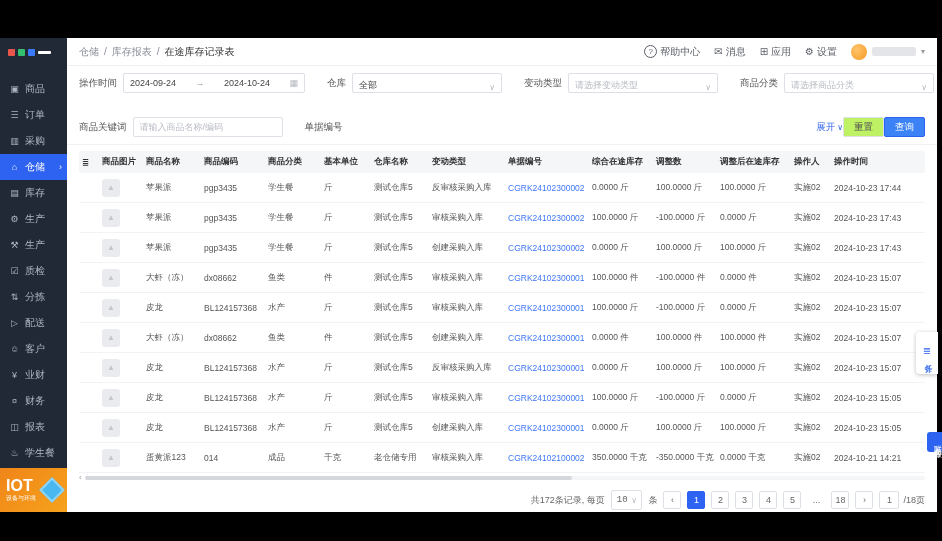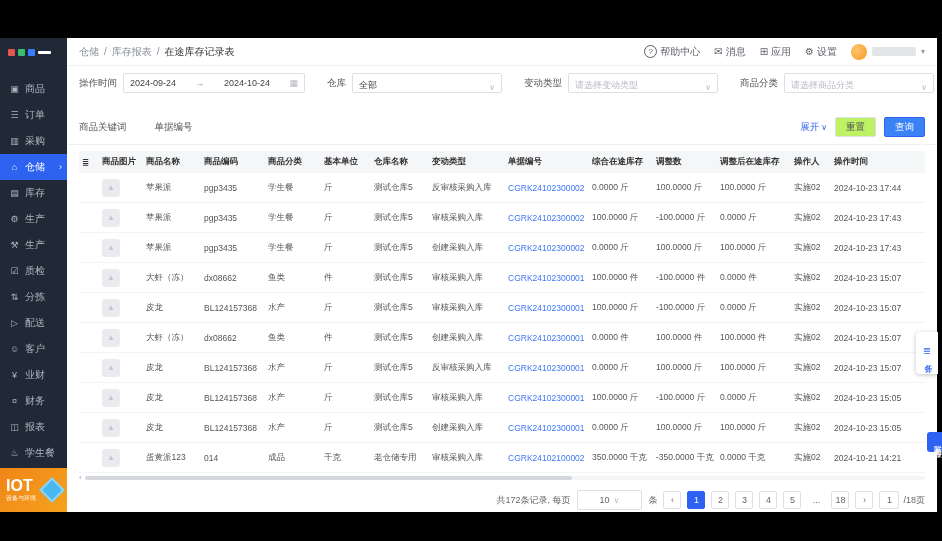--- a/index.html
+++ b/index.html
@@ -49,21 +49,21 @@
   .f-label{font-size:9.5px;color:#555;margin-right:6px;white-space:nowrap;}
   .f-box{height:20px;border:1px solid #dcdfe6;border-radius:2px;display:flex;align-items:center;padding:0 6px;font-size:9px;color:#444;gap:4px;background:#fff;box-sizing:border-box;}
   .f-box .ph{color:#b6bac2;}
   .f-caret{margin-left:auto;color:#b6bac2;font-size:8px;}
   .f-sep{color:#999;font-size:9px;}
   .cal{color:#b6bac2;font-size:9px;}
   .daterange{width:182px;justify-content:space-between;}
   .w150{width:150px;align-items:flex-end;}
   input.f-input{height:20px;width:150px;border:1px solid #dcdfe6;border-radius:2px;font-size:9px;padding:0 6px;color:#444;outline:none;background:#fff;box-sizing:border-box;font-family:inherit;}
   input.f-input::placeholder{color:#b9bdc5;}
-  .f-actions{margin-left:auto;display:flex;align-items:center;gap:8px;}
+  .f-actions{margin-left:auto;display:flex;align-items:center;}
   .expand-link{font-size:9.5px;color:#2e62f1;display:flex;align-items:center;gap:2px;cursor:pointer;}
   .expand-link .f-caret{color:#2e62f1;}
   .btn{height:20px;padding:0 10px;border-radius:2px;font-size:9.5px;display:flex;align-items:center;cursor:pointer;box-sizing:border-box;}
   .btn-default{border:1px solid #dcdfe6;background:#bef264;color:#555;}
   .btn-primary{background:#3b82f6;color:#fff;border:1px solid #2e62f1;}
 
   
   .table-area{flex:none;padding:6px 12px 0;}
   .tgrid{display:grid;grid-template-columns:20px 44px 58px 64px 56px 50px 58px 76px 84px 64px 64px 74px 40px 94px;align-items:center;}
   .thead{background:#f5f6f8;height:22px;font-size:8.5px;color:#333;font-weight:bold;border-radius:2px;}
@@ -72,21 +72,21 @@
   .td{padding:0 3px;white-space:nowrap;overflow:hidden;text-overflow:ellipsis;}
   .img-ph{width:18px;height:18px;border-radius:3px;background:#e9ebee;display:flex;align-items:center;justify-content:center;color:#c3c7cd;font-size:8px;}
   .doc-link{color:#3f78f7;cursor:pointer;}
   .hscroll{height:6px;margin-top:2px;display:flex;align-items:center;gap:3px;}
   .hs-arrow{font-size:8px;color:#999;line-height:1;cursor:pointer;}
   .hs-track{flex:1;height:4px;background:#f4f5f7;border-radius:2px;position:relative;}
   .hs-thumb{position:absolute;left:0;top:0;height:4px;width:58%;background:#d4d7dc;border-radius:2px;cursor:pointer;}
 
   
   .pagination{margin-top:9px;padding:0 12px;display:flex;align-items:center;justify-content:flex-end;gap:6px;font-size:9px;color:#666;}
-  .pg-size{height:18px;border:1px solid #dcdfe6;border-radius:2px;padding:0 22px;display:flex;align-items:center;gap:4px;cursor:pointer;background:#fff;}
+  .pg-size{height:18px;border:1px solid #dcdfe6;border-radius:2px;padding:0 5px;display:flex;align-items:center;gap:4px;cursor:pointer;background:#fff;font-family:Liberation Mono, monospace;}
   .pg-size .f-caret{margin-left:0;}
   .pg-btn{min-width:18px;height:18px;border:1px solid #dcdfe6;border-radius:2px;display:flex;align-items:center;justify-content:center;background:#fff;cursor:pointer;color:#666;padding:0 3px;box-sizing:border-box;}
   .pg-btn.active{background:#2e62f1;border-color:#2e62f1;color:#fff;}
   .pg-btn.pg-ellipsis{border:none;background:none;cursor:default;}
   .pg-pages{display:flex;gap:6px;}
   .pg-jump{display:flex;align-items:center;gap:4px;}
   .pg-jump-box{width:20px;height:18px;border:1px solid #dcdfe6;border-radius:2px;display:flex;align-items:center;justify-content:center;background:#fff;box-sizing:border-box;}
 
   
   .float-tasks{position:absolute;right:4px;top:332px;width:22px;height:42px;background:#fff;border-radius:4px 0 0 4px;
@@ -244,20 +244,21 @@
           <span class="f-label">商品分类</span>
           <div class="f-box w150">
             <span class="ph">请选择商品分类</span>
             <span class="f-caret">∨</span>
           </div>
         </div>
       </div>
       <div class="f-row">
         <div class="f-group">
           <span class="f-label">商品关键词</span>
+          <input class="f-input" placeholder="请输入商品名称/编码" style="">
         </div>
         <div class="f-group">
           <span class="f-label">单据编号</span>
         </div>
         <div class="f-actions">
           <span class="expand-link">
             <span>展开</span>
             <span class="f-caret">∨</span>
           </span>
           <span class="btn btn-default">重置</span>

